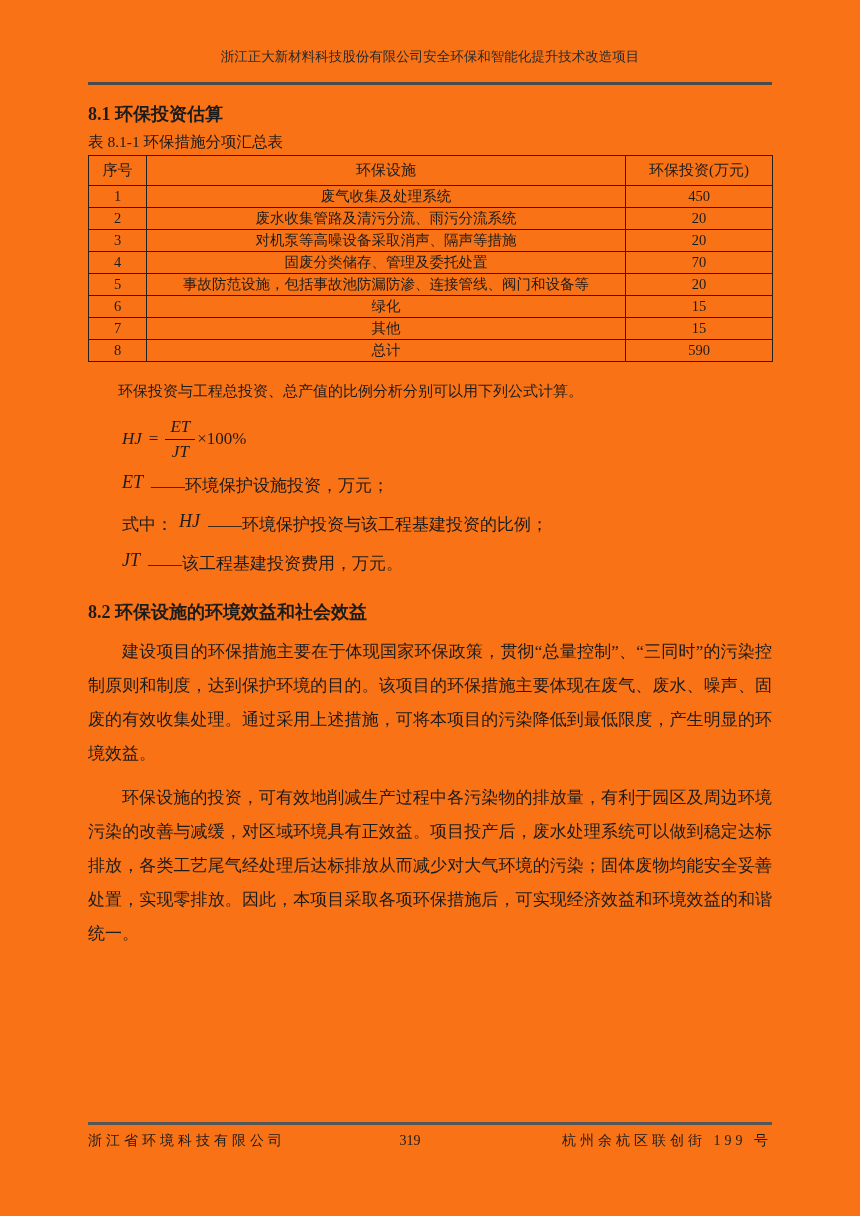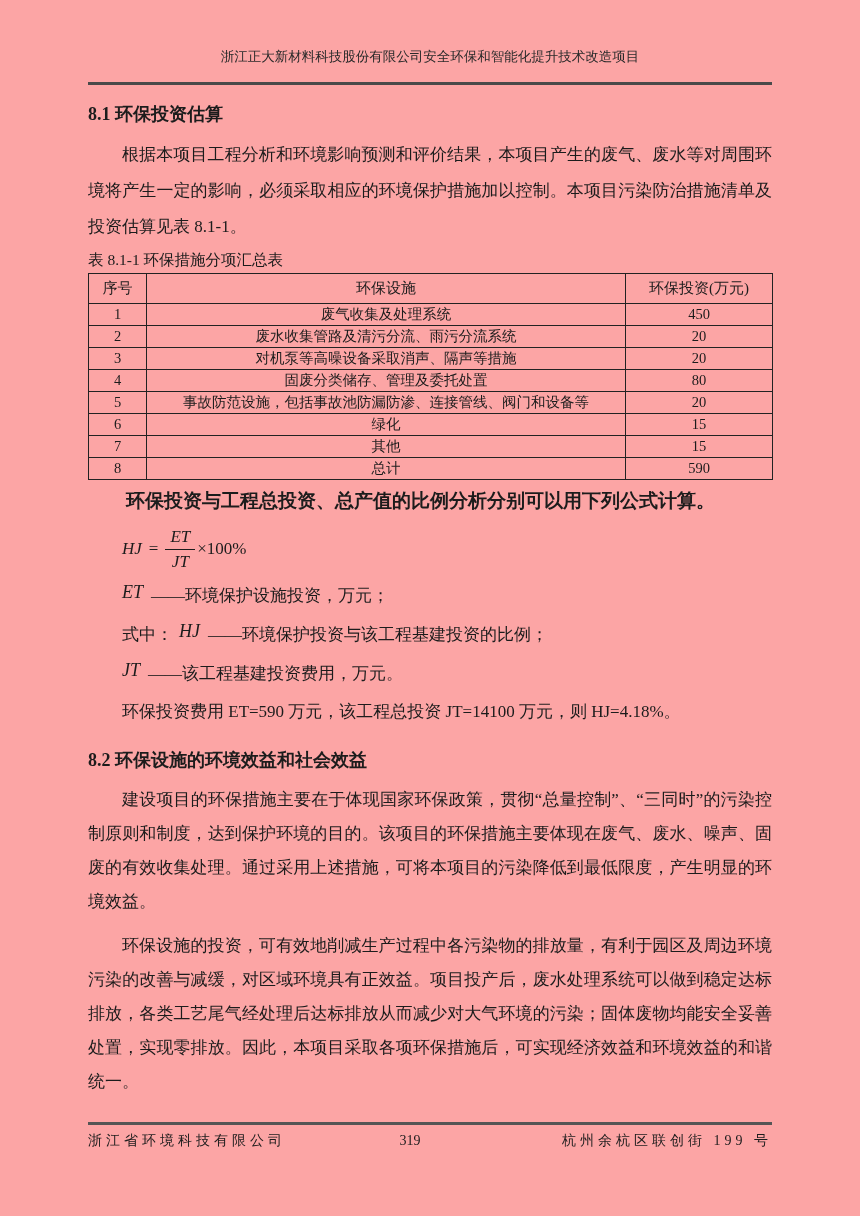--- a/index.html
+++ b/index.html
@@ -6,21 +6,21 @@
   html, body { background: #ffffff; }
   body {
     font-family: "Liberation Serif", "DejaVu Serif", serif;
     color: #1c1c1c;
   }
   .page {
     position: relative;
     width: 860px;
     height: 1216px;
     margin: 0 auto;
-    background: #fca5a5;
+    background: #f97316;
     padding: 48px 88px 0 88px;
     overflow: hidden;
   }
   .doc-header-text {
     text-align: center;
     font-size: 13.5px;
     color: #2a2a2a;
     line-height: 18px;
   }
   .doc-header-rule {
@@ -73,25 +73,24 @@
     padding: 0 2px;
     margin-top: 15px;
   }
   table.measures-table th { height: 30px; font-size: 15px; }
   table.measures-table td { height: 22px; }
   col.col-no { width: 58px; }
   col.col-facility { width: 479px; }
   col.col-invest { width: 147px; }
 
   .formula-intro {
-    margin-top: 4px;
-    font-size: 19px;
+    margin-top: 12px;
+    font-size: 15px;
     line-height: 34px;
     text-indent: 2em;
-    font-weight: bold;
   }
   .formula {
     margin: 6px 0 2px 34px;
     display: flex;
     align-items: center;
     font-size: 17px;
     height: 50px;
   }
   .formula .sym { font-style: italic; }
   .formula .eq { margin: 0 7px; }
@@ -149,21 +148,20 @@
 <body>
 
 <div class="page">
 
   <div class="doc-header-text">浙江正大新材料科技股份有限公司安全环保和智能化提升技术改造项目</div>
   <div class="doc-header-rule"></div>
 
 
   <h2 class="section-heading">8.1 环保投资估算</h2>
 
-  <p class="body-para">根据本项目工程分析和环境影响预测和评价结果，本项目产生的废气、废水等对周围环境将产生一定的影响，必须采取相应的环境保护措施加以控制。本项目污染防治措施清单及投资估算见表 8.1-1。</p>
 
   <div class="table-caption">表 8.1-1 环保措施分项汇总表</div>
 
   <table class="measures-table">
     <colgroup>
       <col class="col-no">
         <col class="col-facility">
         <col class="col-invest">
     </colgroup>
     <thead>
@@ -185,21 +183,21 @@
           <td>20</td>
         </tr>
         <tr>
           <td>3</td>
           <td>对机泵等高噪设备采取消声、隔声等措施</td>
           <td>20</td>
         </tr>
         <tr>
           <td>4</td>
           <td>固废分类储存、管理及委托处置</td>
-          <td>80</td>
+          <td>70</td>
         </tr>
         <tr>
           <td>5</td>
           <td>事故防范设施，包括事故池防漏防渗、连接管线、阀门和设备等</td>
           <td>20</td>
         </tr>
         <tr>
           <td>6</td>
           <td>绿化</td>
           <td>15</td>
@@ -232,21 +230,20 @@
   <div class="def-line">
     <span class="def-sym">ET</span><span>——环境保护设施投资，万元；</span>
   </div>
   <div class="def-line">
     <span class="def-prefix">式中：</span><span class="def-sym">HJ</span><span>——环境保护投资与该工程基建投资的比例；</span>
   </div>
   <div class="def-line">
     <span class="def-sym">JT</span><span>——该工程基建投资费用，万元。</span>
   </div>
 
-  <div class="conclusion-line">环保投资费用 ET=590 万元，该工程总投资 JT=14100 万元，则 HJ=4.18%。</div>
 
   <h2 class="section-heading">8.2 环保设施的环境效益和社会效益</h2>
 
   <p class="body-para tight">建设项目的环保措施主要在于体现国家环保政策，贯彻“总量控制”、“三同时”的污染控制原则和制度，达到保护环境的目的。该项目的环保措施主要体现在废气、废水、噪声、固废的有效收集处理。通过采用上述措施，可将本项目的污染降低到最低限度，产生明显的环境效益。</p>
 
   <p class="body-para tight">环保设施的投资，可有效地削减生产过程中各污染物的排放量，有利于园区及周边环境污染的改善与减缓，对区域环境具有正效益。项目投产后，废水处理系统可以做到稳定达标排放，各类工艺尾气经处理后达标排放从而减少对大气环境的污染；固体废物均能安全妥善处置，实现零排放。因此，本项目采取各项环保措施后，可实现经济效益和环境效益的和谐统一。</p>
 
   <div class="doc-footer">
     <div class="doc-footer-rule"></div>
     <div class="doc-footer-row">

